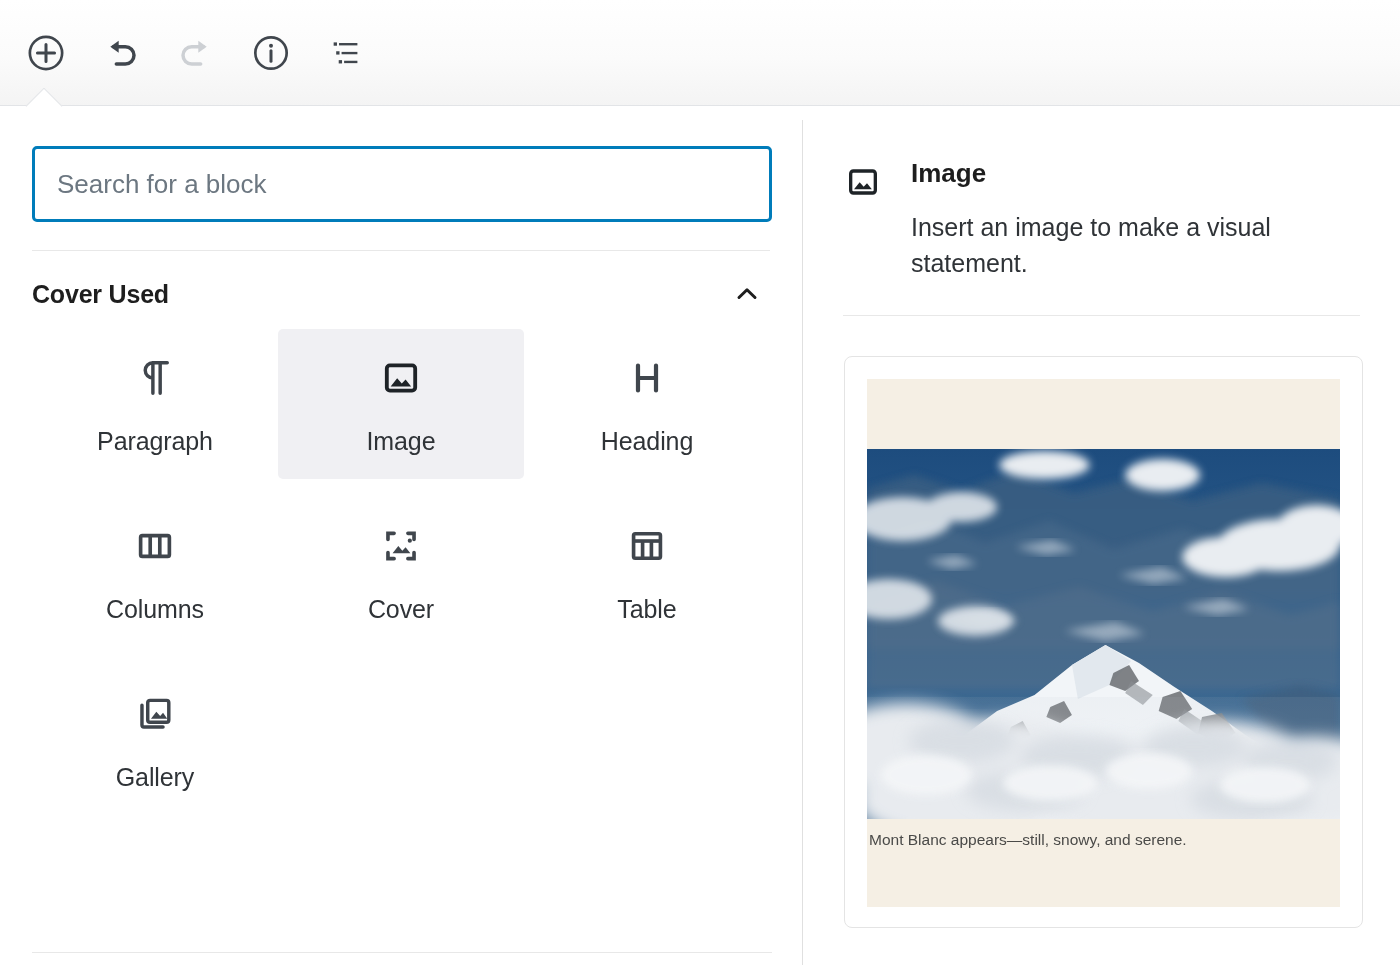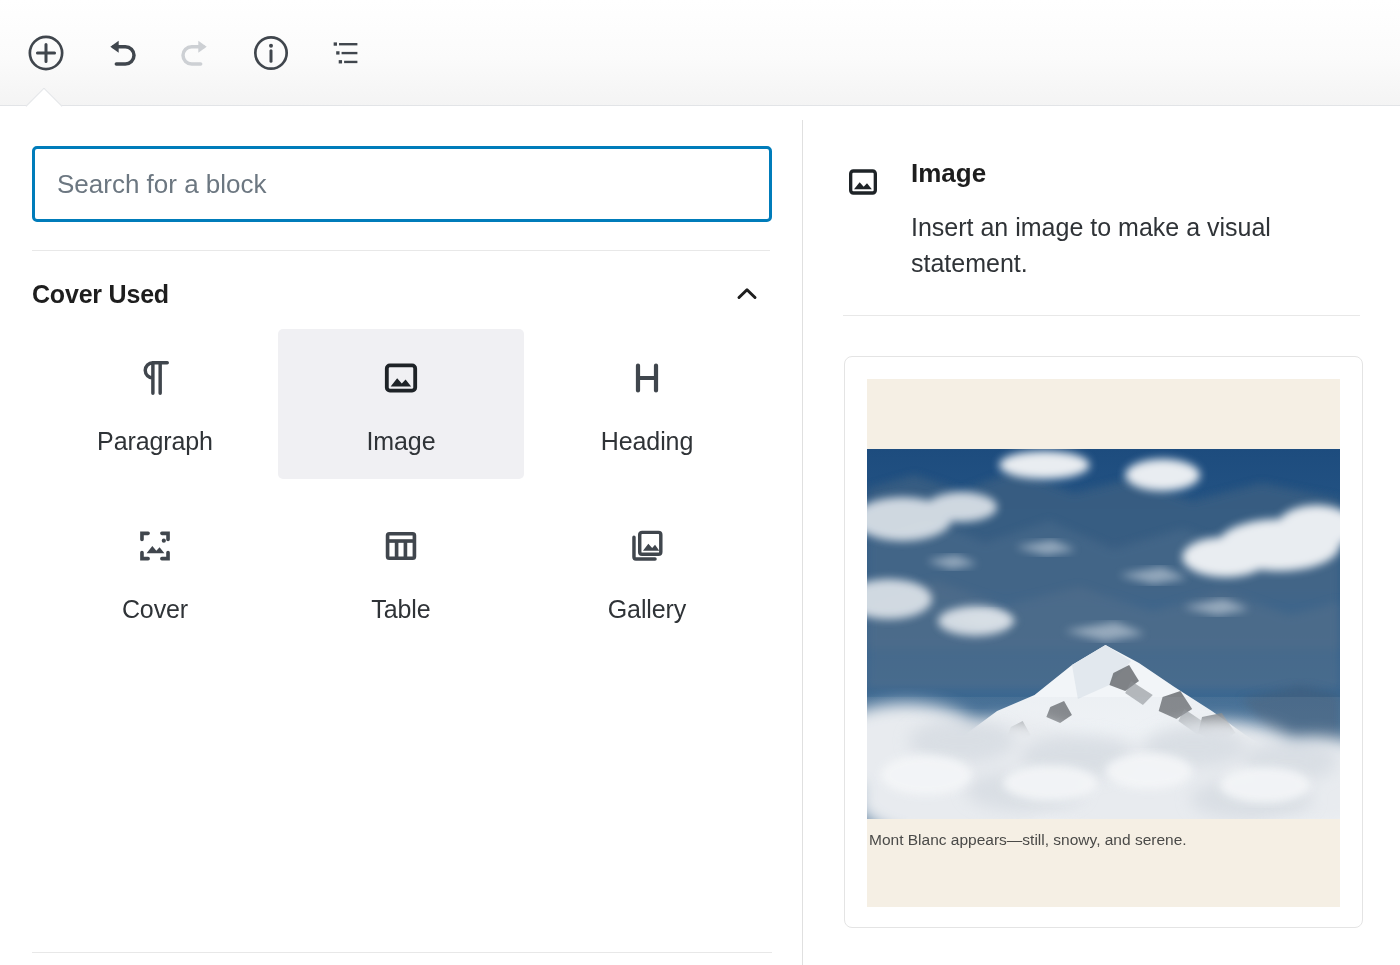--- a/index.html
+++ b/index.html
@@ -202,20 +202,29 @@
 
         <button class="block-cell">
           <span class="block-icon">
             <svg width="46" height="46" viewBox="0 0 24 24" fill="none">
               <path d="M7.3 5.5v13M16.7 5.5v13M7.3 12h9.4" stroke="#40464d" stroke-width="2.2" stroke-linecap="round"></path>
             </svg>
           </span>
           <span class="block-label">Heading</span>
         </button>
 
+        <button class="block-cell">
+          <span class="block-icon">
+            <svg width="46" height="46" viewBox="0 0 24 24" fill="none">
+              <rect x="4.5" y="6.6" width="15" height="10.8" rx="0.9" stroke="#40464d" stroke-width="1.9"></rect>
+              <path d="M9.5 6.6v10.8M14.5 6.6v10.8" stroke="#40464d" stroke-width="1.9"></path>
+            </svg>
+          </span>
+          <span class="block-label">Columns</span>
+        </button>
 
 
         <button class="block-cell">
           <span class="block-icon">
             <svg width="46" height="46" viewBox="0 0 24 24" fill="none">
               <path d="M5.2 8.6V5.4h3.2M15.6 5.4h3.2v3.2M18.8 15.4v3.2h-3.2M8.4 18.6H5.2v-3.2" stroke="#40464d" stroke-width="1.9" stroke-linecap="round"></path>
               <path d="M7.6 15.8 10.6 12l2.1 2.5 1.7-1.9 2.5 3.2z" fill="#40464d"></path>
               <circle cx="16.6" cy="9.2" r="1.1" fill="#40464d"></circle>
             </svg>
           </span>

